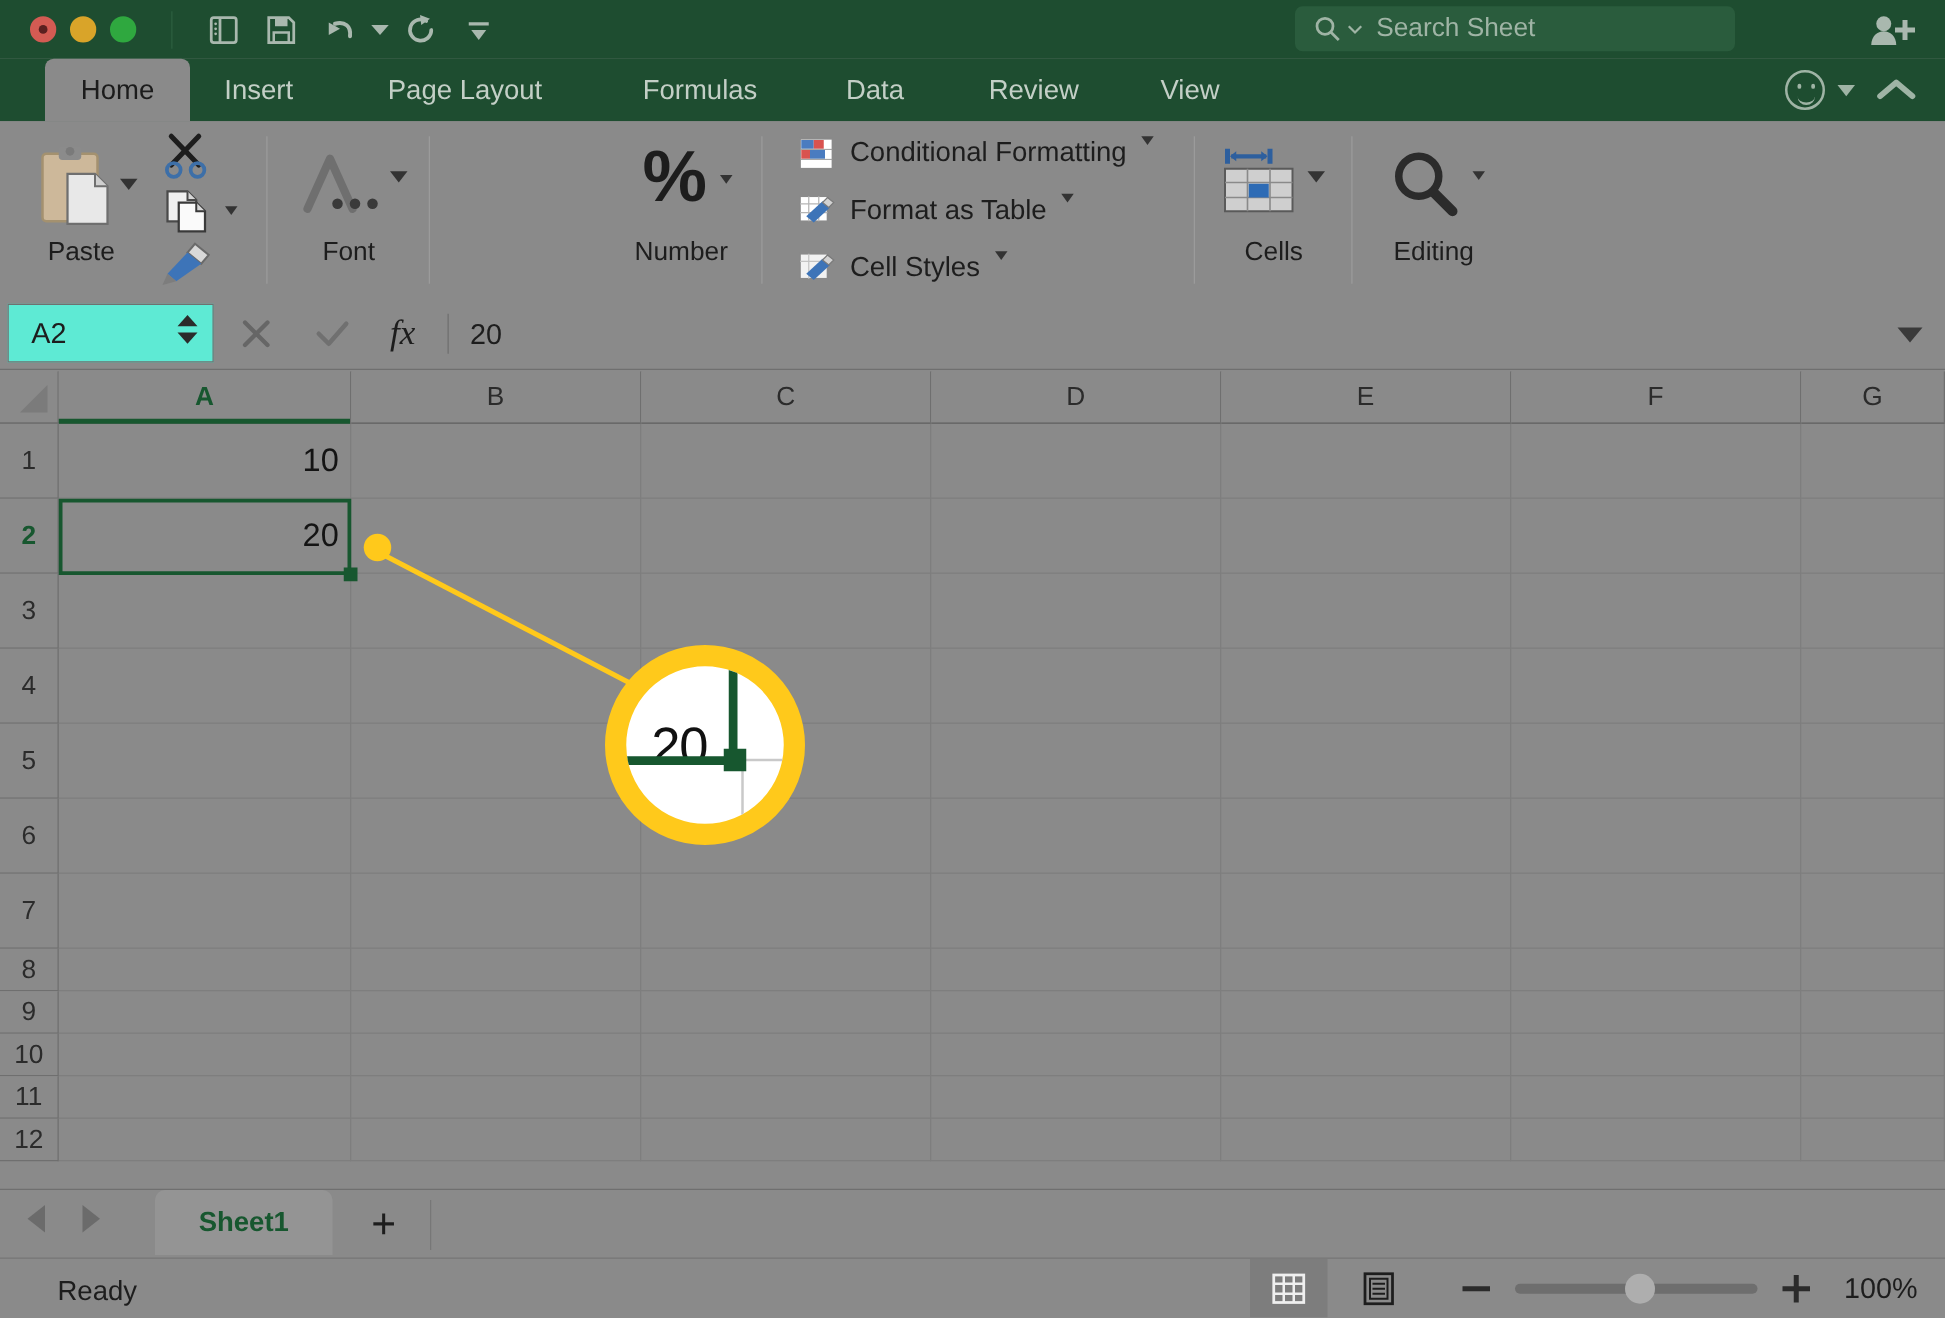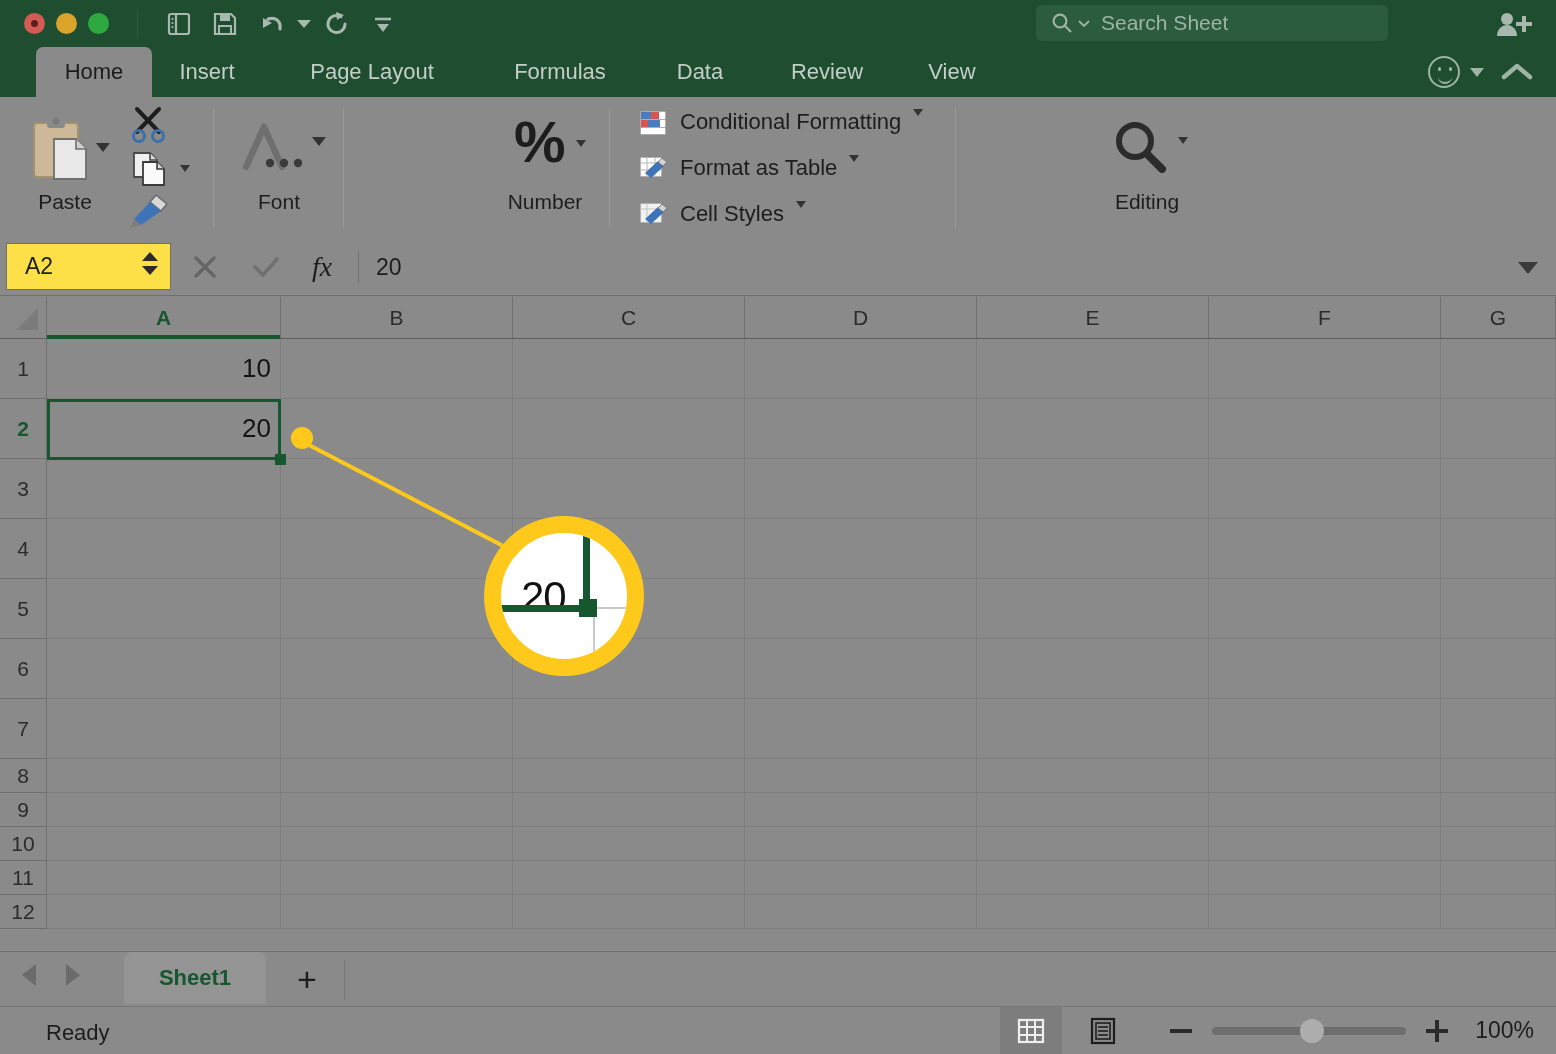--- a/index.html
+++ b/index.html
@@ -71,21 +71,21 @@
   }
   .vsep { position: absolute; top: 12px; width: 1px; height: 118px; background: #9b9b9b; }
   .caret-sm { width:0; height:0; border-left:7px solid transparent; border-right:7px solid transparent; border-top:9px solid #333; }
   .caret-xs { width:0; height:0; border-left:5px solid transparent; border-right:5px solid transparent; border-top:7px solid #333; }
 
   .cf-row { position: absolute; display:flex; align-items:flex-start; gap: 12px; }
   .cf-label { font-size: 22px; color: #1d1d1d; }
 
   
   .fbar { position: absolute; top: 238px; left: 0; width: 1556px; height: 58px; background: #8a8a8a; border-bottom: 1px solid #6f6f6f; }
-  .namebox { position: absolute; left: 6px; top: 5px; width: 165px; height: 47px; border: 1px solid #707070; background: #fde047; display:flex; align-items:center; }
+  .namebox { position: absolute; left: 6px; top: 5px; width: 165px; height: 47px; border: 1px solid #707070; background: #5eead4; display:flex; align-items:center; }
   .namebox-txt { margin-left: 18px; font-size: 23px; color: #1d1d1d; }
   .spin { position:absolute; right: 12px; top: 8px; display:flex; flex-direction:column; gap:5px; }
   .spin .up { width:0;height:0;border-left:8px solid transparent;border-right:8px solid transparent;border-bottom:9px solid #2b2b2b; }
   .spin .dn { width:0;height:0;border-left:8px solid transparent;border-right:8px solid transparent;border-top:9px solid #2b2b2b; }
   .fbtns { position:absolute; left: 190px; top: 0; height: 58px; display:flex; align-items:center; gap: 30px; }
   .fx-sep { position:absolute; left: 358px; top: 13px; width:1px; height: 32px; background:#6f6f6f; }
   .fcontent { position:absolute; left: 376px; top: 0; height: 58px; display:flex; align-items:center; font-size: 23px; color:#1d1d1d; }
   .fbar-caret { position:absolute; right: 18px; top: 24px; width:0;height:0;border-left:10px solid transparent;border-right:10px solid transparent;border-top:12px solid #3a3a3a; }
 
   
@@ -336,20 +336,40 @@
           <line x1="9" y1="2" x2="9" y2="22" stroke="#c4c4c4" stroke-width="1"></line>
           <path d="M20 6 l6 5 -13 12 -6 -5z" fill="#3d74b8"></path>
           <path d="M24 3 l5 4 -4 4 -5 -4z" fill="#d2d2d2" stroke="#7a7a7a" stroke-width="1"></path>
         </svg>
         <span class="cf-label">Cell Styles</span>
         <div class="caret-xs"></div>
       </div>
       <div class="vsep" style="left:345px;"></div>
     </div>
 
+    <div class="grp" style="left:956px; width:126px;">
+      <div style="position:absolute; left:20px; top:18px;">
+        <svg width="62" height="62" viewBox="0 0 62 62">
+          <rect x="4" y="4" width="4" height="12" fill="#2d5f9e"></rect>
+          <rect x="38" y="4" width="4" height="12" fill="#2d5f9e"></rect>
+          <line x1="9" y1="10" x2="37" y2="10" stroke="#2d5f9e" stroke-width="3.4"></line>
+          <path d="M13 6 L8 10 L13 14z" fill="#2d5f9e"></path>
+          <path d="M33 6 L38 10 L33 14z" fill="#2d5f9e"></path>
+          <rect x="4" y="20" width="54" height="34" fill="#cfcfcf" stroke="#5a5a5a" stroke-width="1.6"></rect>
+          <line x1="22" y1="20" x2="22" y2="54" stroke="#8a8a8a" stroke-width="1.3"></line>
+          <line x1="40" y1="20" x2="40" y2="54" stroke="#8a8a8a" stroke-width="1.3"></line>
+          <line x1="4" y1="31" x2="58" y2="31" stroke="#8a8a8a" stroke-width="1.3"></line>
+          <line x1="4" y1="43" x2="58" y2="43" stroke="#8a8a8a" stroke-width="1.3"></line>
+          <rect x="23" y="32" width="16" height="11" fill="#2d6bb5"></rect>
+        </svg>
+      </div>
+      <div class="caret-sm" style="position:absolute; left:90px; top:40px;"></div>
+      <div class="grp-label">Cells</div>
+      <div class="vsep" style="left:125px;"></div>
+    </div>
 
     <div class="grp" style="left:1082px; width:130px;">
       <div style="position:absolute; left:28px; top:20px;">
         <svg width="62" height="60" viewBox="0 0 62 60">
           <circle cx="25" cy="24" r="16" fill="none" stroke="#2b2b2b" stroke-width="6"></circle>
           <line x1="37" y1="37" x2="52" y2="52" stroke="#2b2b2b" stroke-width="8" stroke-linecap="round"></line>
         </svg>
       </div>
       <div class="caret-xs" style="position:absolute; left:96px; top:40px;"></div>
       <div class="grp-label">Editing</div>

